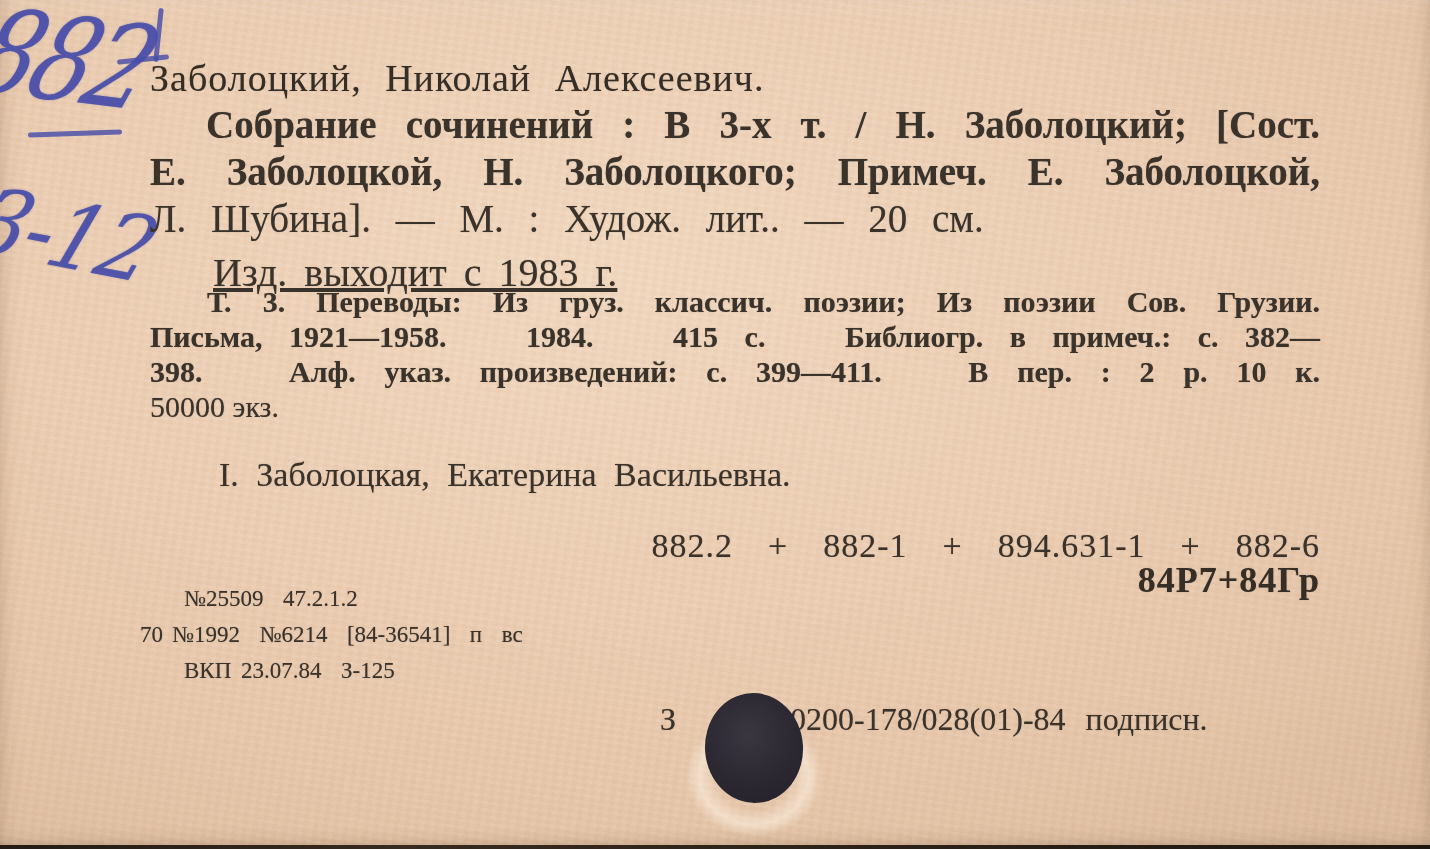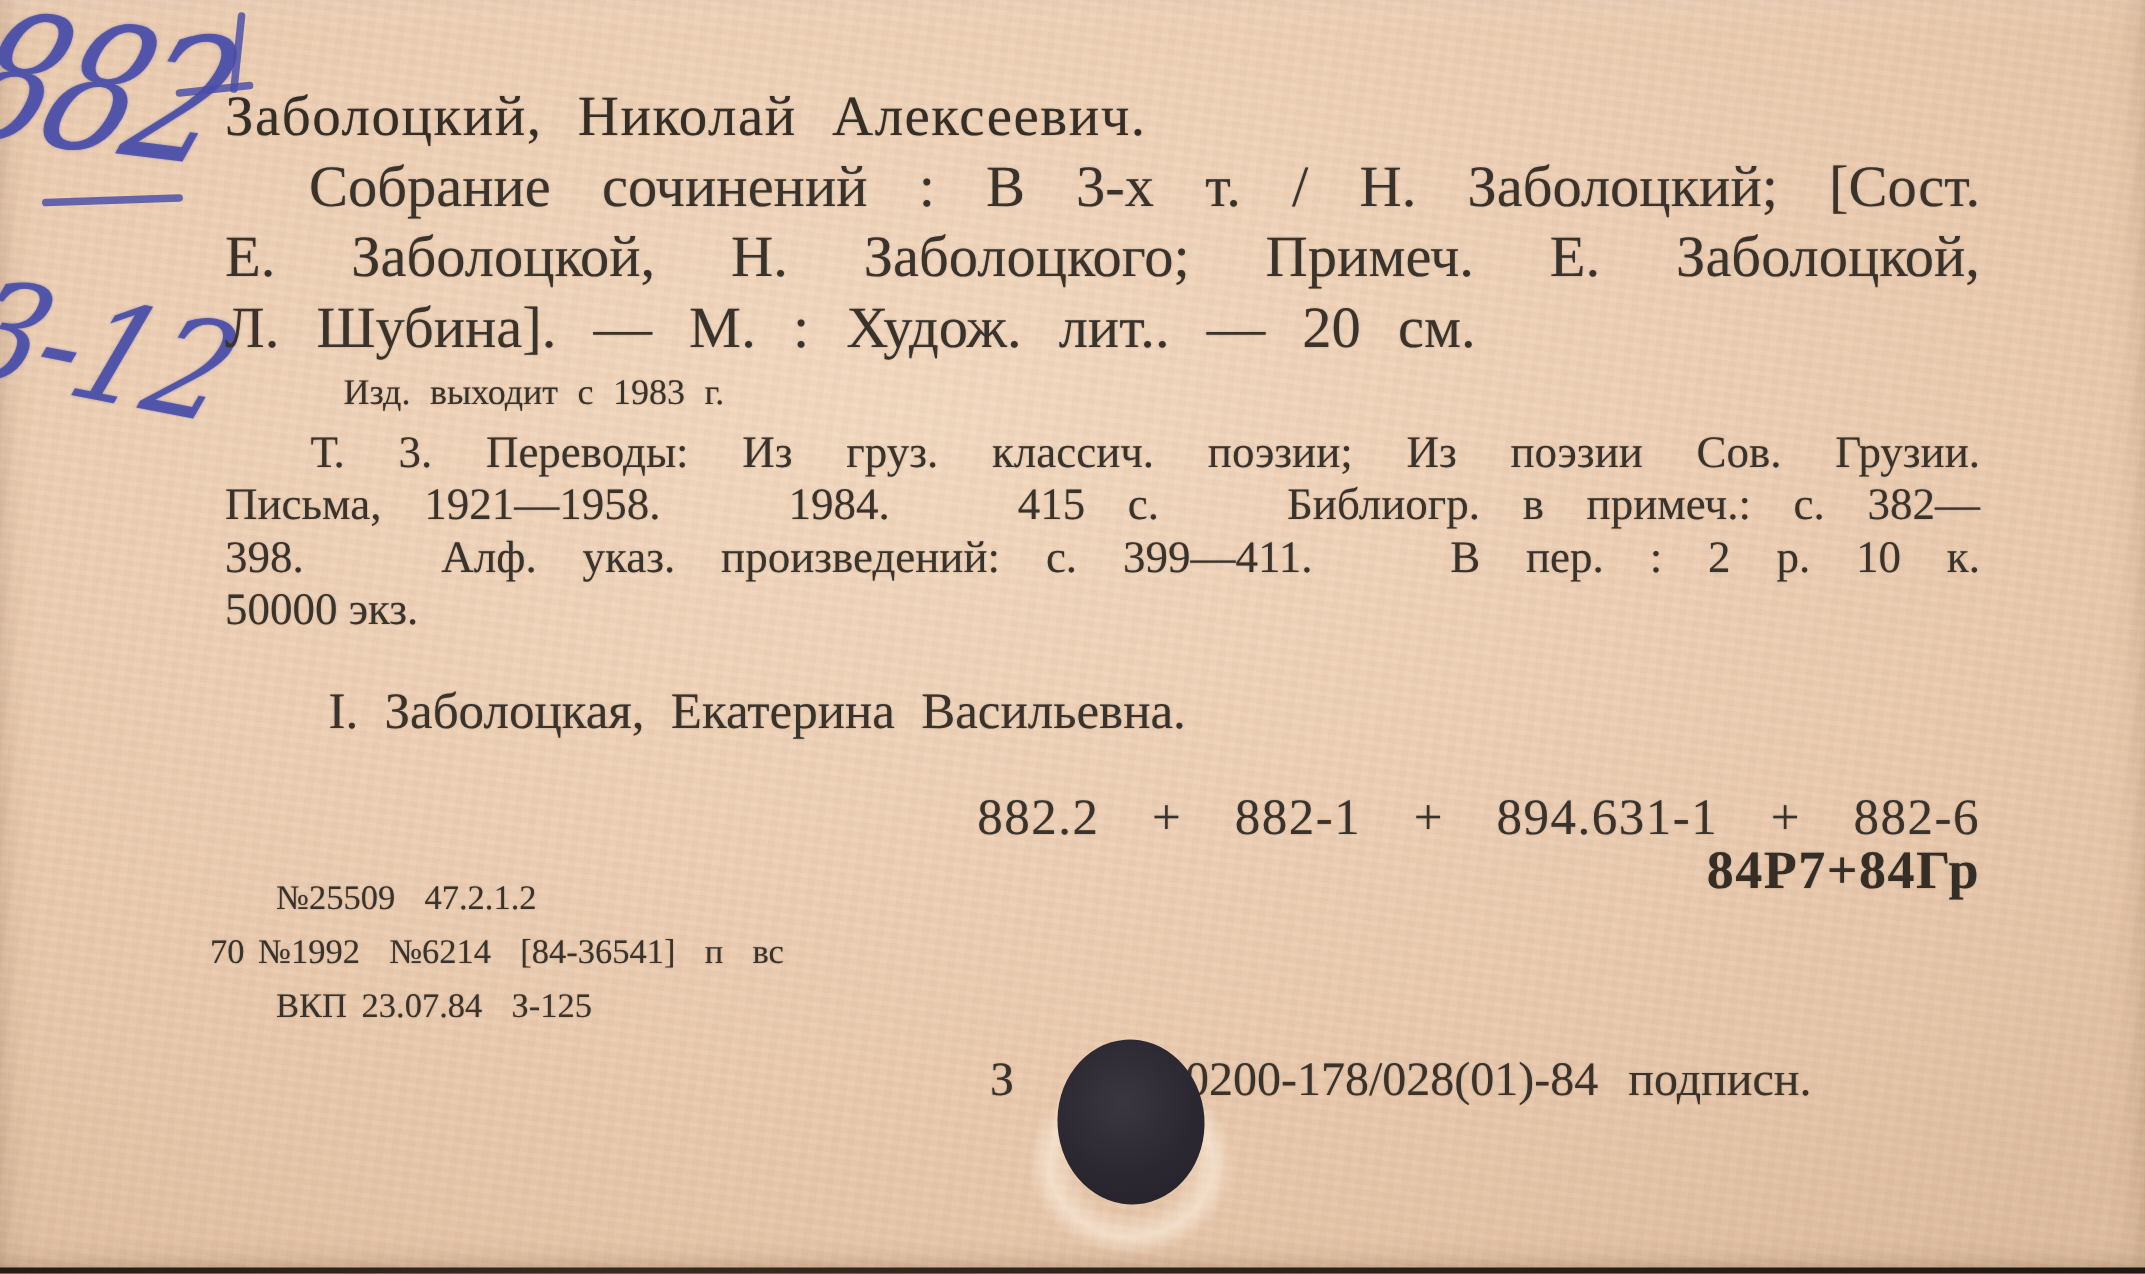--- a/index.html
+++ b/index.html
@@ -30,37 +30,37 @@
       repeating-linear-gradient(8deg, rgba(255,255,255,0.035) 0 3px, rgba(165,122,90,0.030) 3px 7px),
       repeating-linear-gradient(98deg, rgba(255,255,255,0.025) 0 5px, rgba(150,110,85,0.028) 5px 10px);
   }
   .txt {
     position: absolute;
     white-space: nowrap;
     text-shadow: 0 0 1px rgba(58, 48, 40, 0.45);
   }
   .block { position: absolute; }
   .line { white-space: normal; text-shadow: 0 0 1px rgba(58,48,40,0.45); }
-  .just { text-align: justify; text-align-last: justify; text-justify: inter-word; }
+  .just { text-align: justify; text-align-last: justify; text-justify: inter-word; font-weight: bold; }
 
   
   .heading {
     left: 150px; top: 56px;
     font-size: 38px; font-weight: normal;
     letter-spacing: 1px; word-spacing: 13px;
     color: #352e26;
   }
 
   
   .desc { left: 150px; top: 101px; width: 1170px; font-size: 39px; line-height: 47px; }
   .desc .indent { padding-left: 56px; }
   .gapwide { word-spacing: 15px; }
 
   
-  .edition { left: 229px; top: 249px; font-size: 24px; word-spacing: 7px; }
+  .edition { left: 213px; top: 249px; font-size: 40px; word-spacing: 7px; text-decoration: underline; }
 
   
   .volume { left: 150px; top: 284px; width: 1170px; font-size: 30px; line-height: 35px; }
   .volume .indent { padding-left: 57px; }
 
   
   .added { left: 219px; top: 456px; font-size: 34px; word-spacing: 9px; }
 
   
   .udc  { left: 150px; top: 527px; width: 1170px; text-align: right; font-size: 34px; letter-spacing: 1px; word-spacing: 8px; }

